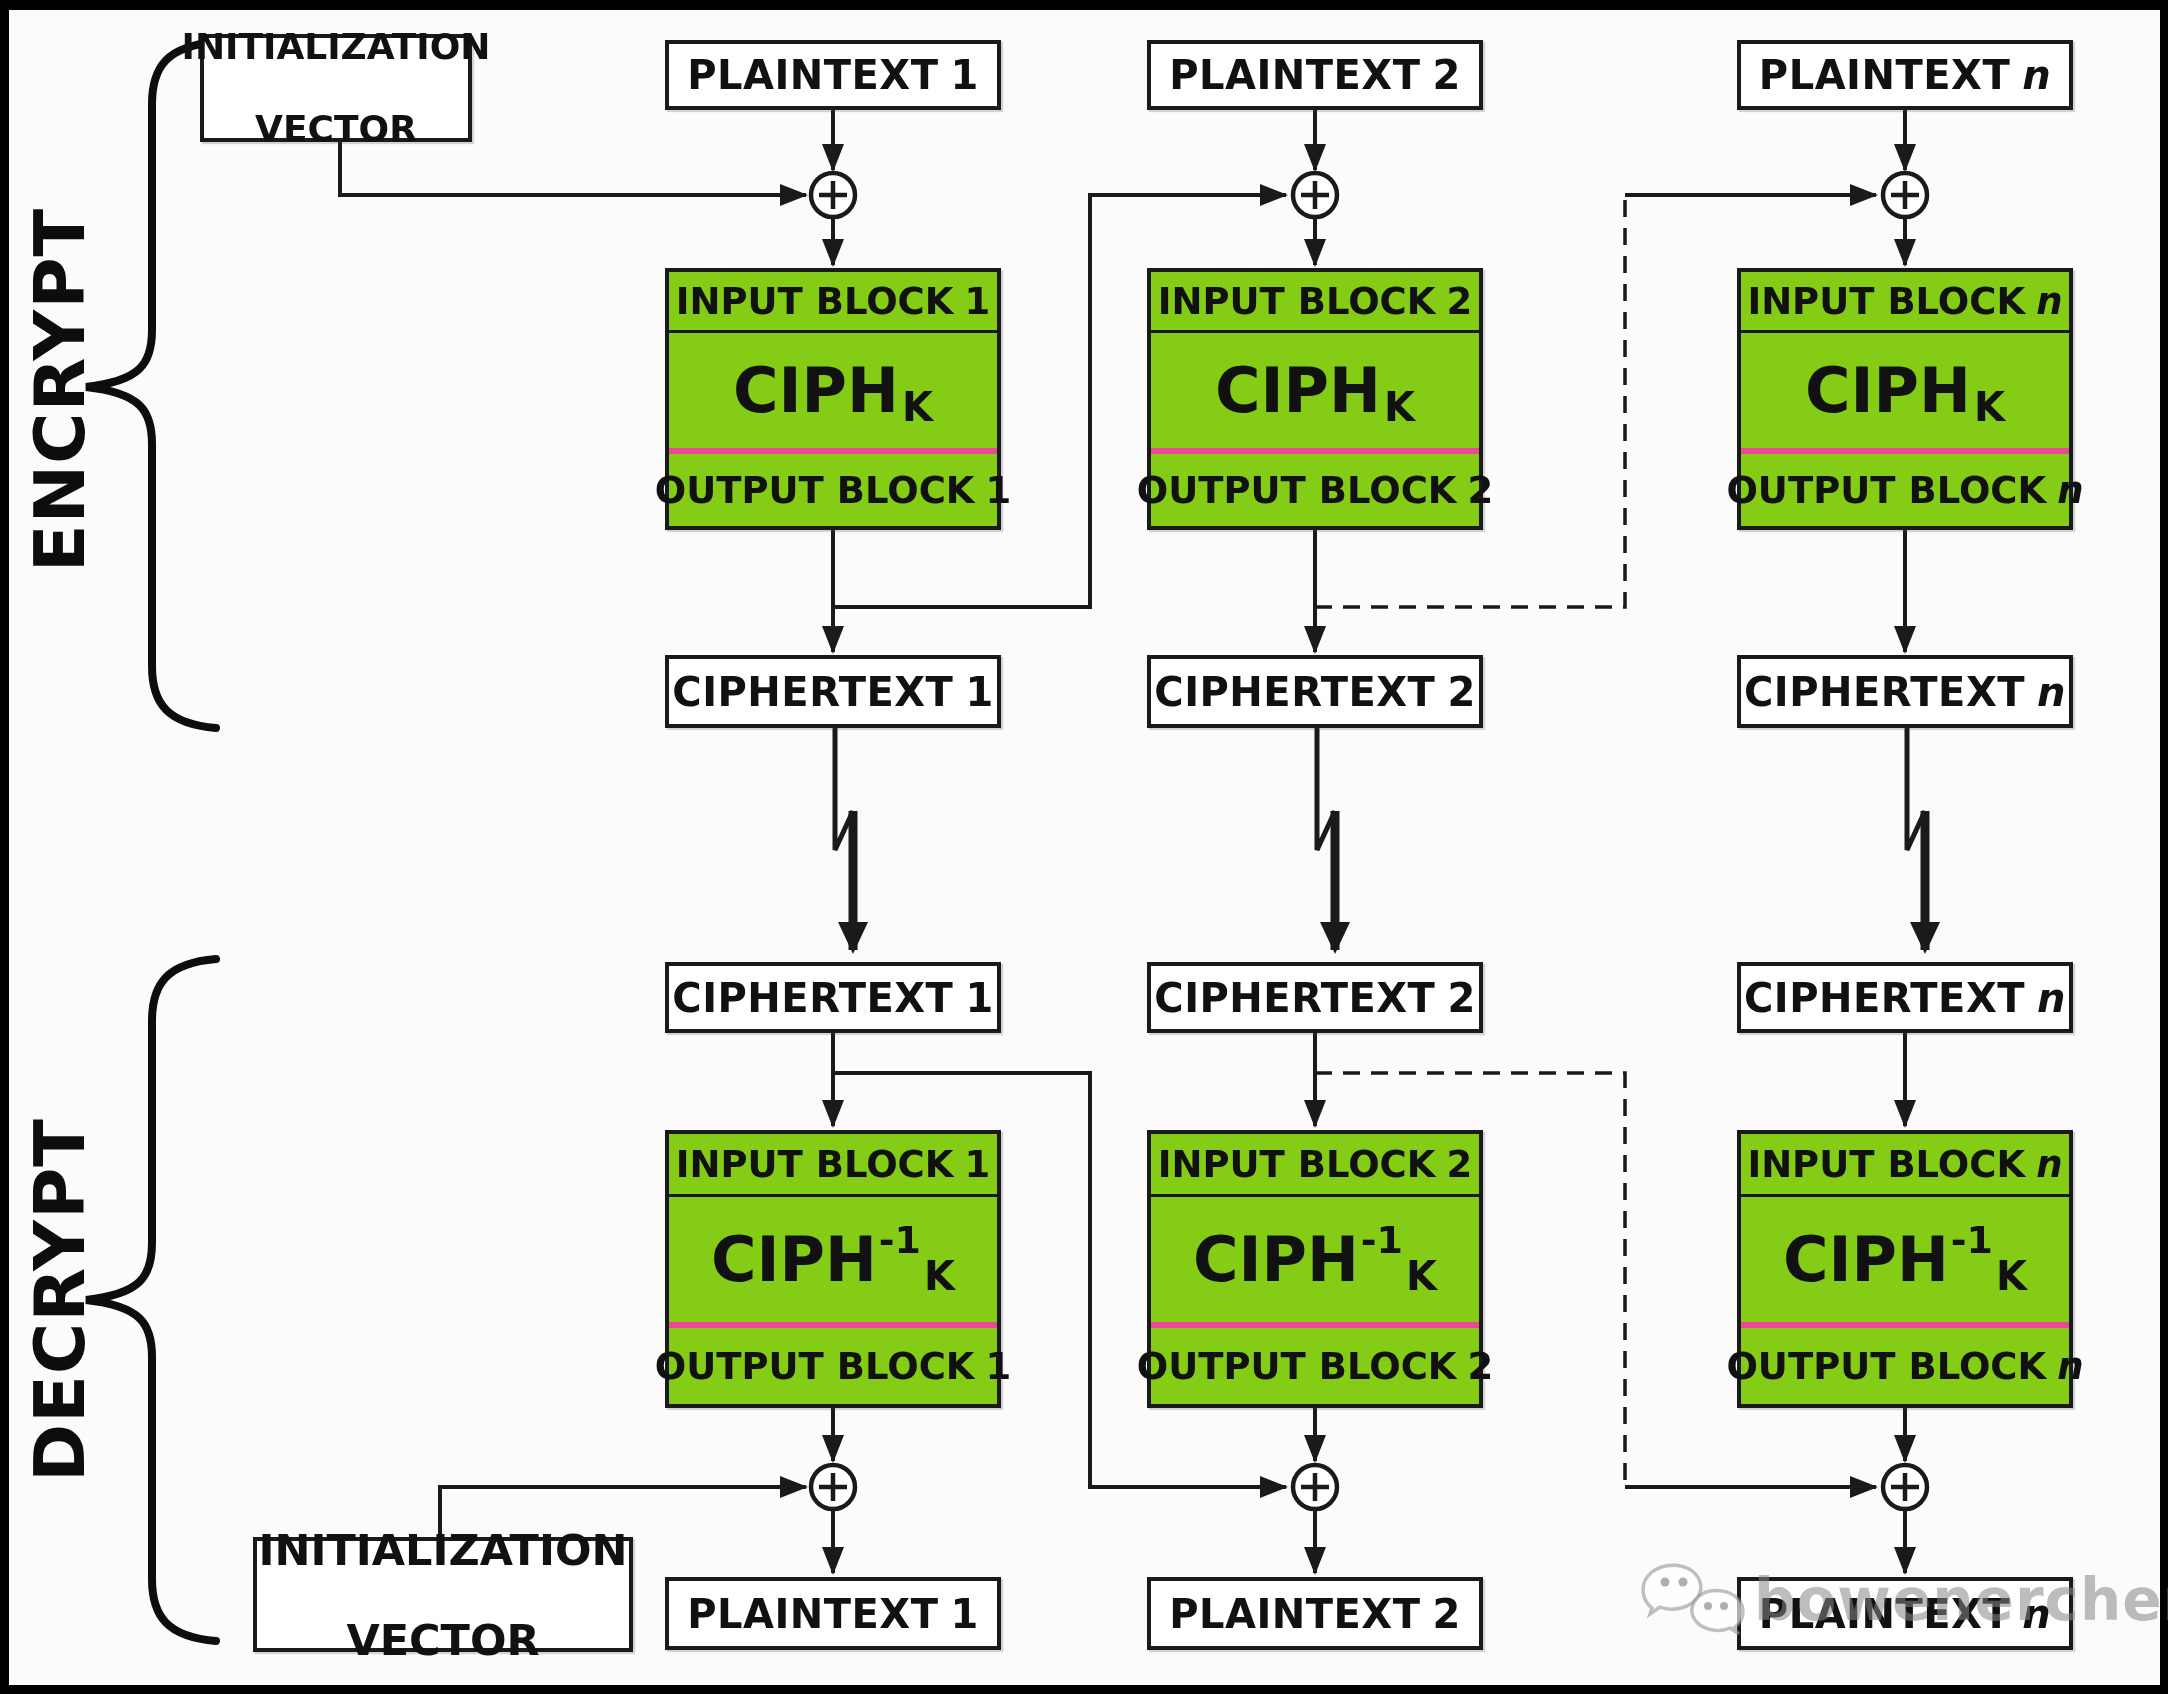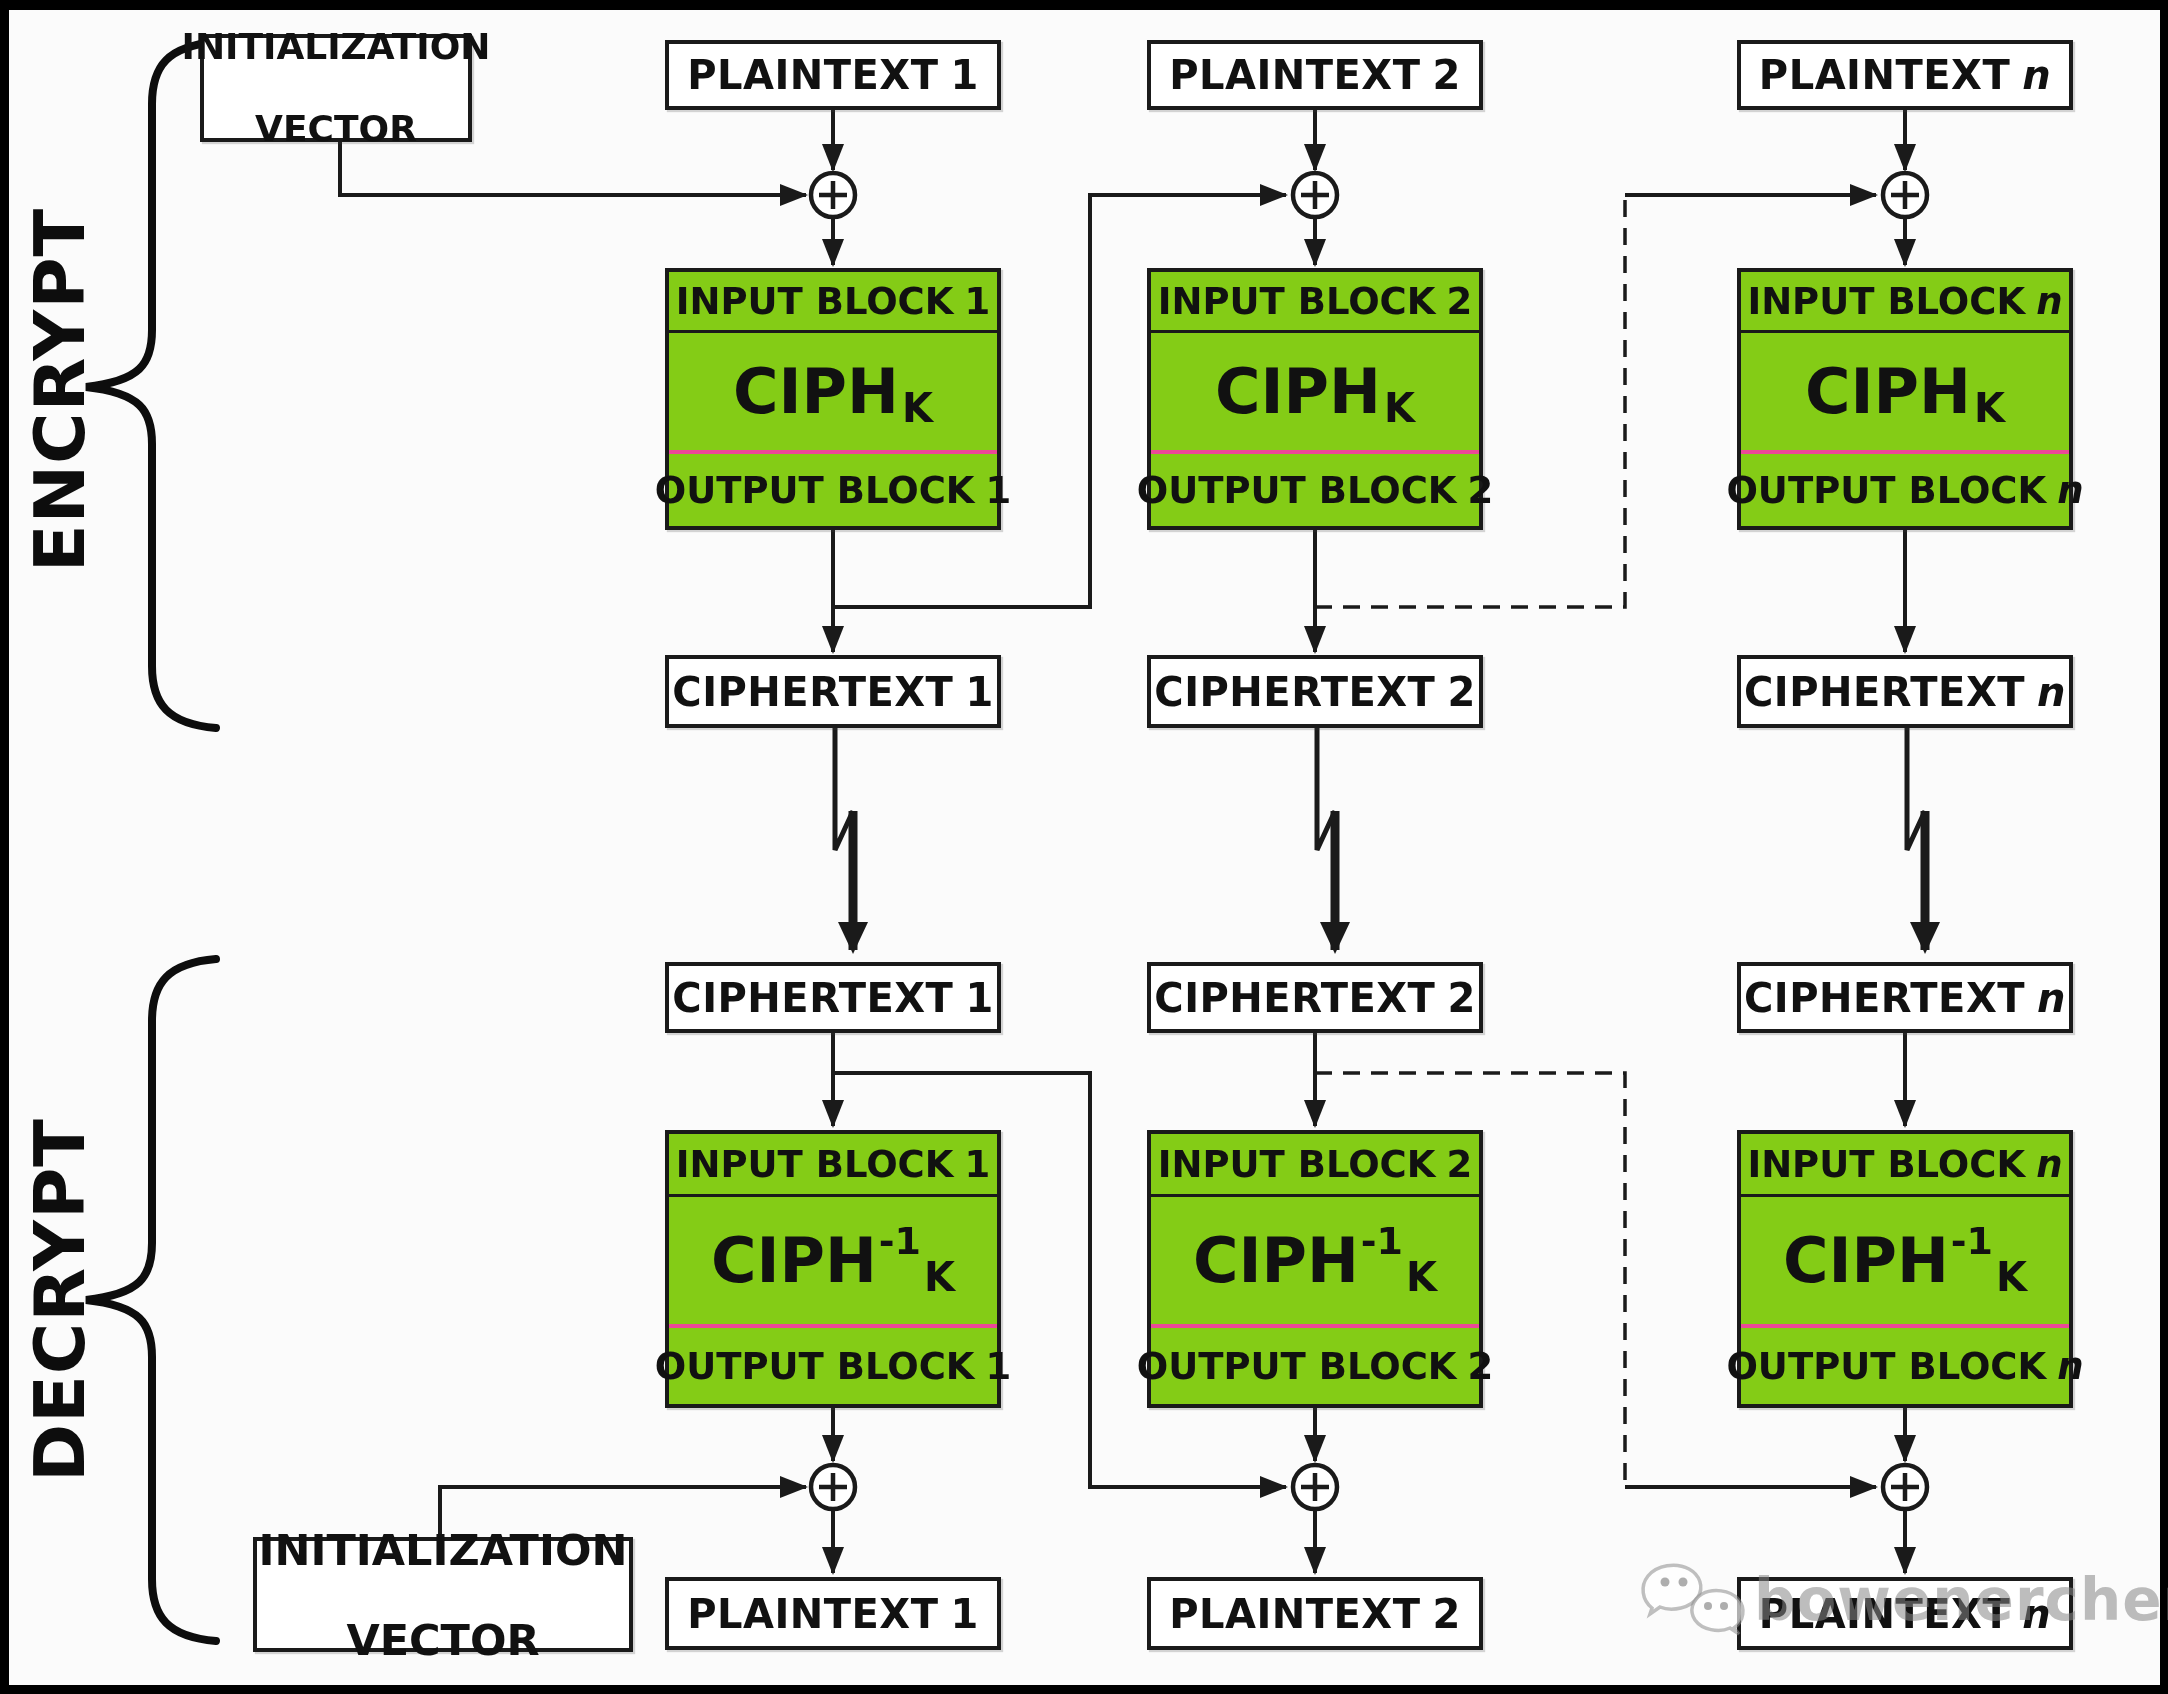--- a/index.html
+++ b/index.html
@@ -27,21 +27,21 @@
   .iv-bottom{font-size:43px; line-height:54px;}
   .stack{
     position:absolute; background:#84cc16; border:4px solid #1a1a1a; box-sizing:border-box;
     display:flex; flex-direction:column; box-shadow:2px 2px 1px rgba(70,70,70,.22);
   }
   .srow{
     display:flex; align-items:center; justify-content:center;
     font-weight:bold; color:#111; white-space:nowrap; box-sizing:border-box;
   }
   .shead{font-size:37px; border-bottom:3px solid #1a1a1a;}
-  .sciph{font-size:62px; border-bottom:4px solid #ec4899;}
+  .sciph{font-size:62px; border-bottom:6px solid #ec4899;}
   .slast{border-bottom:none;text-align:right;}
   .cbase{font-size:62px; font-weight:bold;}
   .csup{font-size:38px; position:relative; top:-20px; margin-left:2px;}
   .csub{font-size:40px; position:relative; top:16px; margin-left:3px;}
   .side-label{
     position:absolute; width:460px; height:90px; line-height:90px; text-align:center;
     font-size:70px; font-weight:bold; color:#0d0d0d; letter-spacing:1px;
     transform:rotate(-90deg);
   }
   .watermark{

